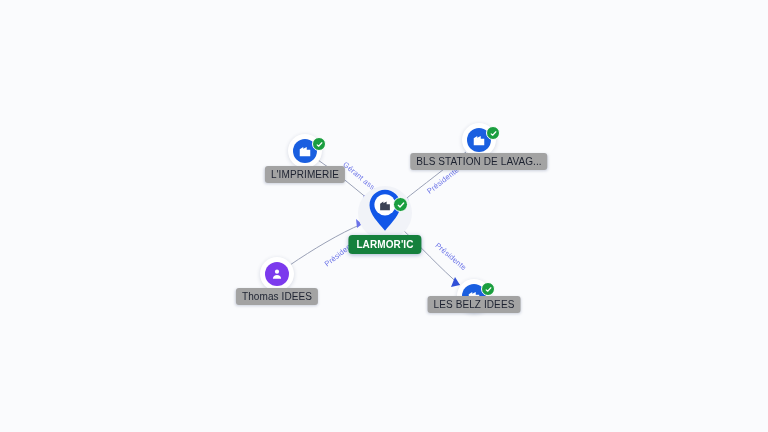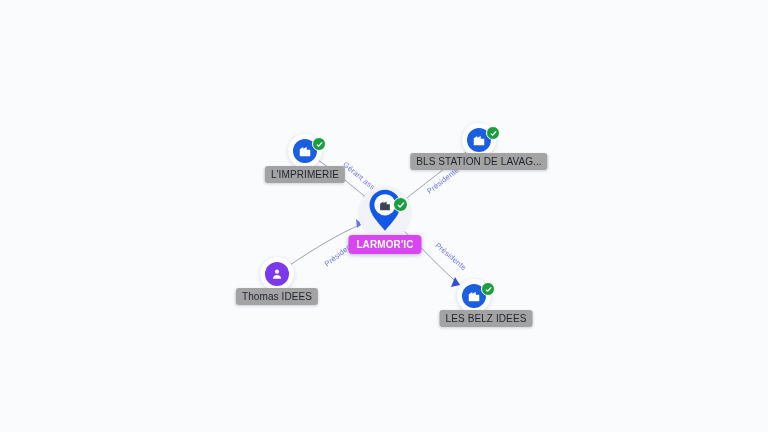--- a/index.html
+++ b/index.html
@@ -94,21 +94,21 @@
     background: #a3a3a3;
     color: #1d2230;
     font-size: 10px;
     letter-spacing: 0.1px;
     padding: 3px 6px;
     border-radius: 3px;
     box-shadow: 0 1px 3px rgba(20, 40, 90, 0.20);
   }
 
   .node-label.selected {
-    background: #d946ef;
+    background: #15803d;
     color: #ffffff;
     font-weight: bold;
     border-radius: 4px;
     padding: 4px 8px;
     font-size: 10px;
     box-shadow: 0 1px 4px rgba(20, 50, 130, 0.35);
   }
 
   
   .pin-wrap {
@@ -209,21 +209,21 @@
     <div class="circle-icon company">
       <svg width="14" height="14" viewBox="0 0 24 24" fill="#ffffff">
         <path d="M3 21V9l6-4v3l6-3v5h6v11H3z M6 12h2v2H6z M6 16h2v2H6z M11 12h2v2h-2z M11 16h2v2h-2z M17 12h2v2h-2z M17 16h2v2h-2z"></path>
       </svg>
     </div>
     <div class="badge-check" style="left:7px; top:-14px;">
       <svg width="7" height="7" viewBox="0 0 24 24" fill="none" stroke="#ffffff" stroke-width="4" stroke-linecap="round" stroke-linejoin="round">
         <polyline points="4,13 9,18 20,6"></polyline>
       </svg>
     </div>
-    <div class="node-label" style="top:14px;margin-left:12px;">LES BELZ IDEES</div>
+    <div class="node-label" style="top:0;">LES BELZ IDEES</div>
   </div>
 
   <div class="node" style="left:277px; top:274px;">
     <div class="node-halo sm"></div>
     <div class="circle-icon person">
       <svg width="14" height="14" viewBox="0 0 24 24" fill="#ffffff">
         <circle cx="12" cy="8" r="3.6"></circle>
         <path d="M5 20c0-3.9 3.1-6.2 7-6.2s7 2.3 7 6.2z"></path>
       </svg>
     </div>

